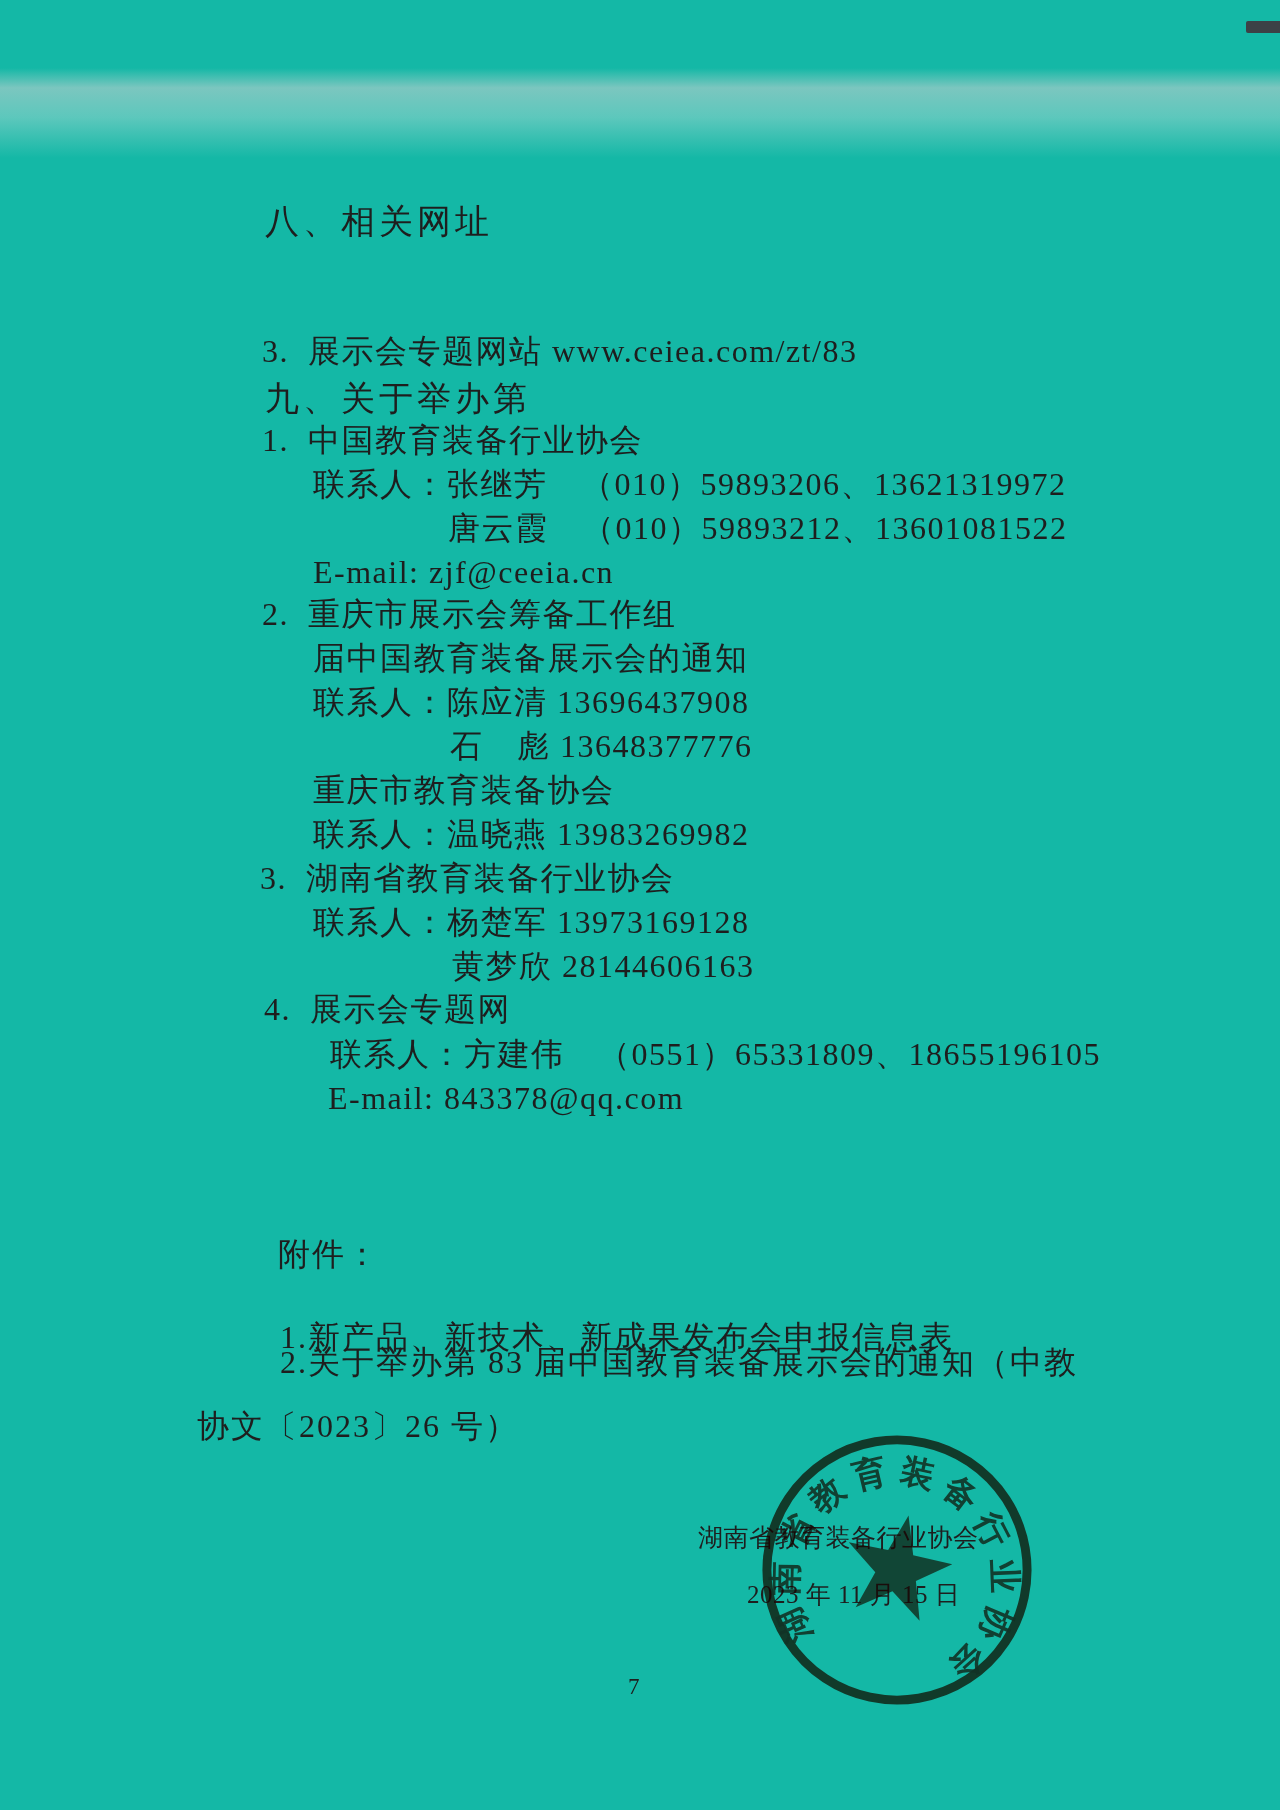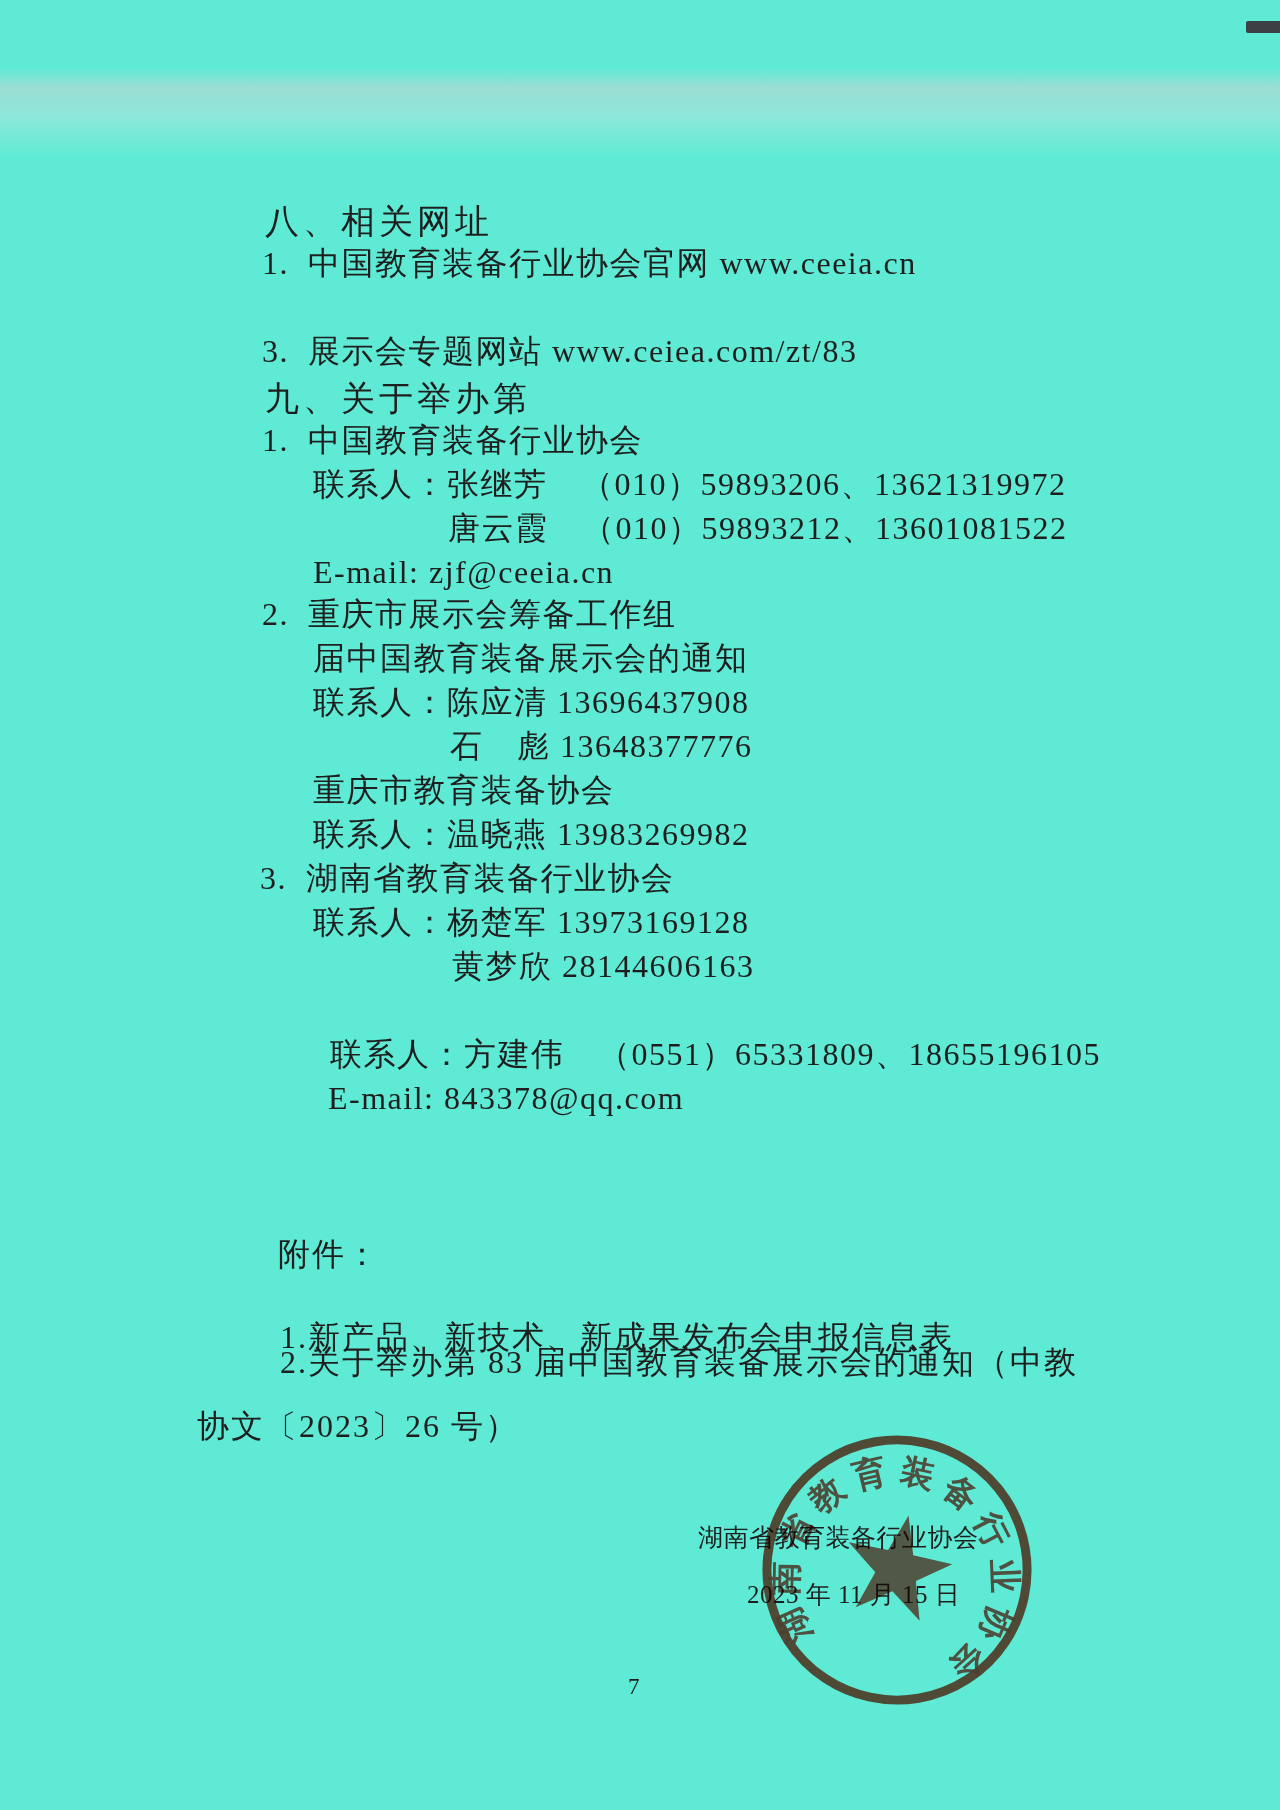--- a/index.html
+++ b/index.html
@@ -3,21 +3,21 @@
 <meta charset="utf-8">
 <style>
   html,body{margin:0;padding:0;}
   body{
     width:1280px;height:1810px;position:relative;overflow:hidden;
     background:#ffffff;
     font-family:"Liberation Serif","DejaVu Serif",serif;
   }
   .page{
     position:absolute;inset:0;
-    background:#5eead4;
+    background:#14b8a6;
   }
   
   .top-band{
     position:absolute;left:0;top:68px;width:1280px;height:90px;
     background:linear-gradient(180deg, rgba(215,217,218,0.0) 0%, rgba(208,210,212,0.55) 22%, rgba(228,229,230,0.35) 55%, rgba(255,255,255,0) 100%);
   }
   .corner-mark{
     position:absolute;left:1246px;top:21px;width:34px;height:12px;
     background:#3c4146;border-radius:2px 0 0 2px;
   }
@@ -44,41 +44,41 @@
 </style>
 </head>
 <body>
 
 <div class="page">
 
   <div class="top-band"></div>
   <div class="corner-mark"></div>
 
   <p class="line sec" style="left:265px;top:168px">八、相关网址</p>
-  <p class="line" style="left:262px;top:212px">1.  中国教育装备行业协会官网 www.ceeia.cn</p>
   <p class="line" style="left:262px;top:300px">3.  展示会专题网站 www.ceiea.com/zt/83</p>
 
   <p class="line sec" style="left:265px;top:345px">九、关于举办第</p>
 
   <p class="line" style="left:262px;top:389px">1.  中国教育装备行业协会</p>
   <p class="line" style="left:313px;top:433px">联系人：张继芳　（010）59893206、13621319972</p>
   <p class="line" style="left:448px;top:477px">唐云霞　（010）59893212、13601081522</p>
   <p class="line" style="left:313px;top:521px">E-mail: zjf@ceeia.cn</p>
 
   <p class="line" style="left:262px;top:563px">2.  重庆市展示会筹备工作组</p>
   <p class="line" style="left:313px;top:607px">届中国教育装备展示会的通知</p>
   <p class="line" style="left:313px;top:651px">联系人：陈应清 13696437908</p>
   <p class="line" style="left:450px;top:695px">石　彪 13648377776</p>
   <p class="line" style="left:313px;top:739px">重庆市教育装备协会</p>
   <p class="line" style="left:313px;top:783px">联系人：温晓燕 13983269982</p>
 
   <p class="line" style="left:260px;top:827px">3.  湖南省教育装备行业协会</p>
   <p class="line" style="left:313px;top:871px">联系人：杨楚军 13973169128</p>
   <p class="line" style="left:452px;top:915px">黄梦欣 28144606163</p>
 
+  <p class="line" style="left:264px;top:958px">4.  展示会专题网</p>
   <p class="line" style="left:330px;top:1003px">联系人：方建伟　（0551）65331809、18655196105</p>
   <p class="line" style="left:328px;top:1047px">E-mail: 843378@qq.com</p>
 
   <p class="line attach" style="left:278px;top:1203px">附件：</p>
   <p class="line attach" style="left:280px;top:1286px">1.新产品、新技术、新成果发布会申报信息表</p>
   <p class="line attach" style="left:280px;top:1311px">2.关于举办第 83 届中国教育装备展示会的通知（中教</p>
   <p class="line attach" style="left:197px;top:1375px">协文〔2023〕26 号）</p>
 
   <p class="line sig" style="left:698px;top:1498px">湖南省教育装备行业协会</p>
   <p class="line sig" style="left:747px;top:1555px">2023 年 11 月 15 日</p>

